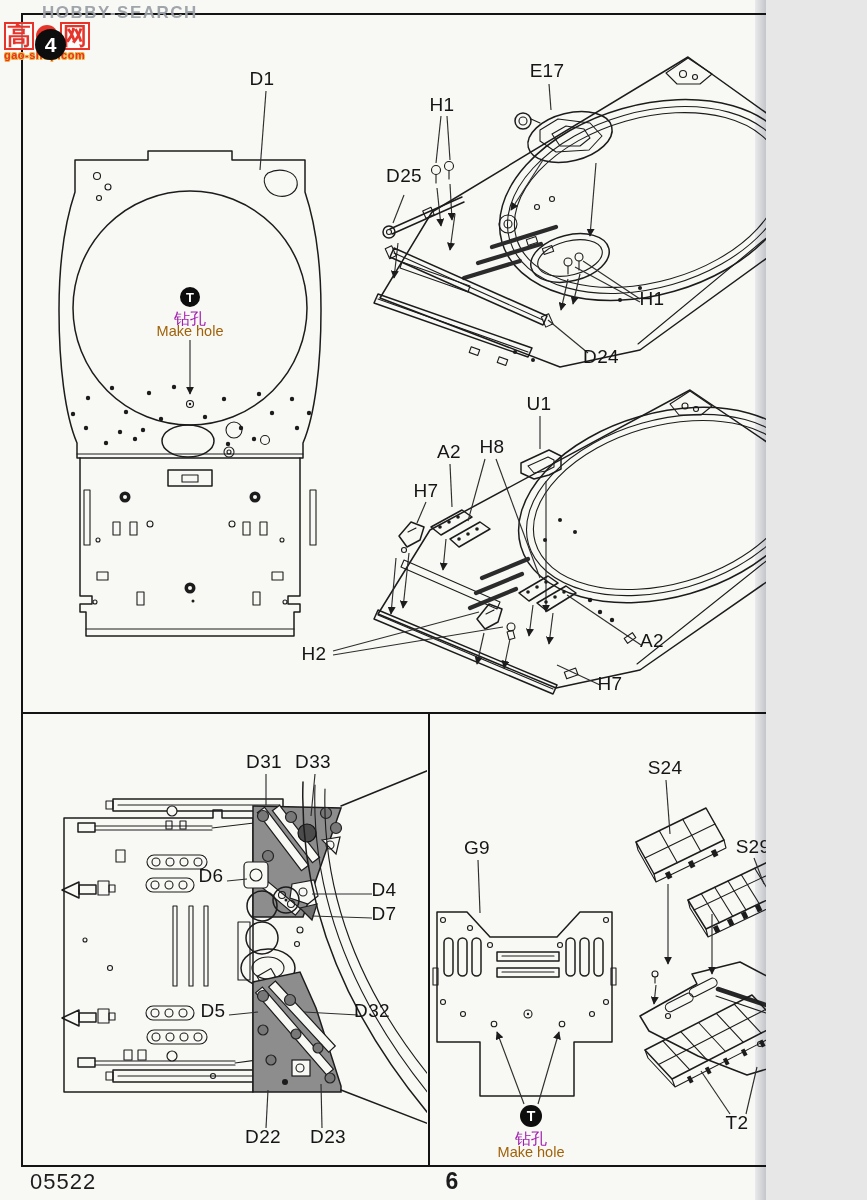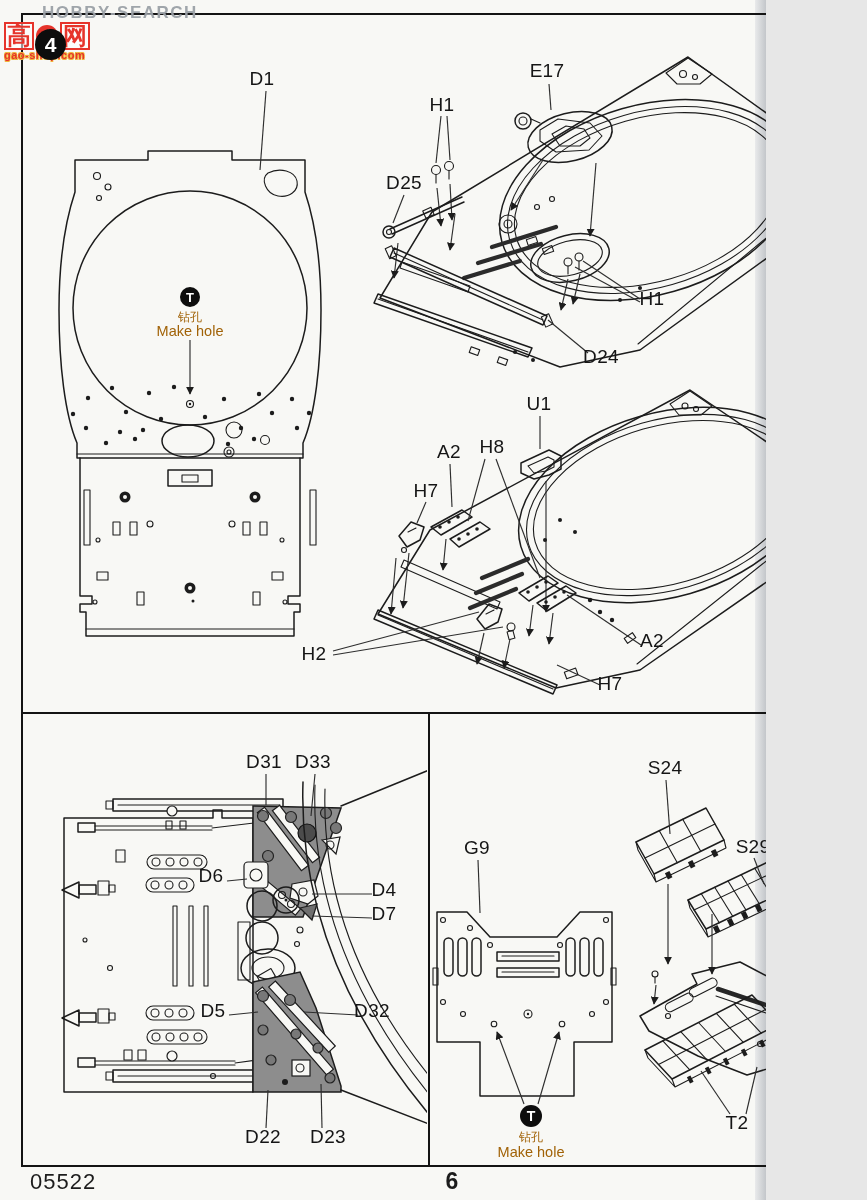--- a/index.html
+++ b/index.html
@@ -22,21 +22,21 @@
   svg .gce{fill:#787878;stroke:#222;stroke-width:1.2;}
   svg .wht{fill:#f8f8f5;stroke:#1c1c1c;stroke-width:1.2;}
   svg .drod{stroke:#2b2b2b;stroke-width:4.2;stroke-linecap:round;fill:none;}
   .plabel{position:absolute;transform:translate(-50%,-50%);font-size:19px;
     letter-spacing:0.3px;color:#151515;white-space:nowrap;}
   .step-badge{position:absolute;left:35px;top:29px;width:31px;height:31px;border-radius:50%;
     background:#0d0d0d;color:#fff;font-weight:bold;font-size:21px;
     display:flex;align-items:center;justify-content:center;}
   .mh-badge{position:absolute;border-radius:50%;background:#0d0d0d;color:#fff;font-weight:bold;
     display:flex;align-items:center;justify-content:center;}
-  .mh-zh{position:absolute;transform:translateX(-50%);font-size:12px;color:#a16207;white-space:nowrap;}
+  .mh-zh{position:absolute;transform:translateX(-50%);font-size:16px;color:#a21caf;white-space:nowrap;}
   .mh-en{position:absolute;transform:translateX(-50%);font-size:14.5px;color:#a16207;white-space:nowrap;}
   .kit-number{position:absolute;left:30px;top:1169px;font-size:22px;font-weight:normal;letter-spacing:1px;}
   .page-number{position:absolute;left:452px;top:1168px;transform:translateX(-50%);
     font-size:23px;font-weight:bold;}
   .wm-brand{position:absolute;left:42px;top:3px;font-size:17px;font-weight:bold;
     letter-spacing:1.5px;color:#9ba1a7;opacity:.95;}
   .wm-logo{position:absolute;left:4px;top:22px;display:flex;align-items:center;gap:1px;}
   .wm-char{font-size:24px;font-weight:bold;color:#e6342b;line-height:1;
     border:2px solid #e6342b;padding:0 1px;background:rgba(255,255,255,.55);}
   .wm-domain{position:absolute;left:4px;top:49px;font-size:11px;font-weight:bold;color:#e6342b;
@@ -527,21 +527,21 @@
     </svg>
     <span class="wm-char">网</span>
   </div>
   <div class="wm-domain">gao-shop.com</div>
 
   <div class="step-badge">4</div>
 
   <div class="plabel" style="left:262px;top:79px">D1</div>
   <div class="plabel" style="left:547px;top:71px">E17</div>
   <div class="plabel" style="left:442px;top:105px">H1</div>
-  <div class="plabel" style="left:404px;top:183px">D25</div>
+  <div class="plabel" style="left:404px;top:176px">D25</div>
   <div class="plabel" style="left:652px;top:299px">H1</div>
   <div class="plabel" style="left:601px;top:357px">D24</div>
   <div class="plabel" style="left:539px;top:404px">U1</div>
   <div class="plabel" style="left:449px;top:452px">A2</div>
   <div class="plabel" style="left:492px;top:447px">H8</div>
   <div class="plabel" style="left:426px;top:491px">H7</div>
   <div class="plabel" style="left:314px;top:654px">H2</div>
   <div class="plabel" style="left:652px;top:641px">A2</div>
   <div class="plabel" style="left:610px;top:684px">H7</div>
   <div class="plabel" style="left:264px;top:762px">D31</div>

